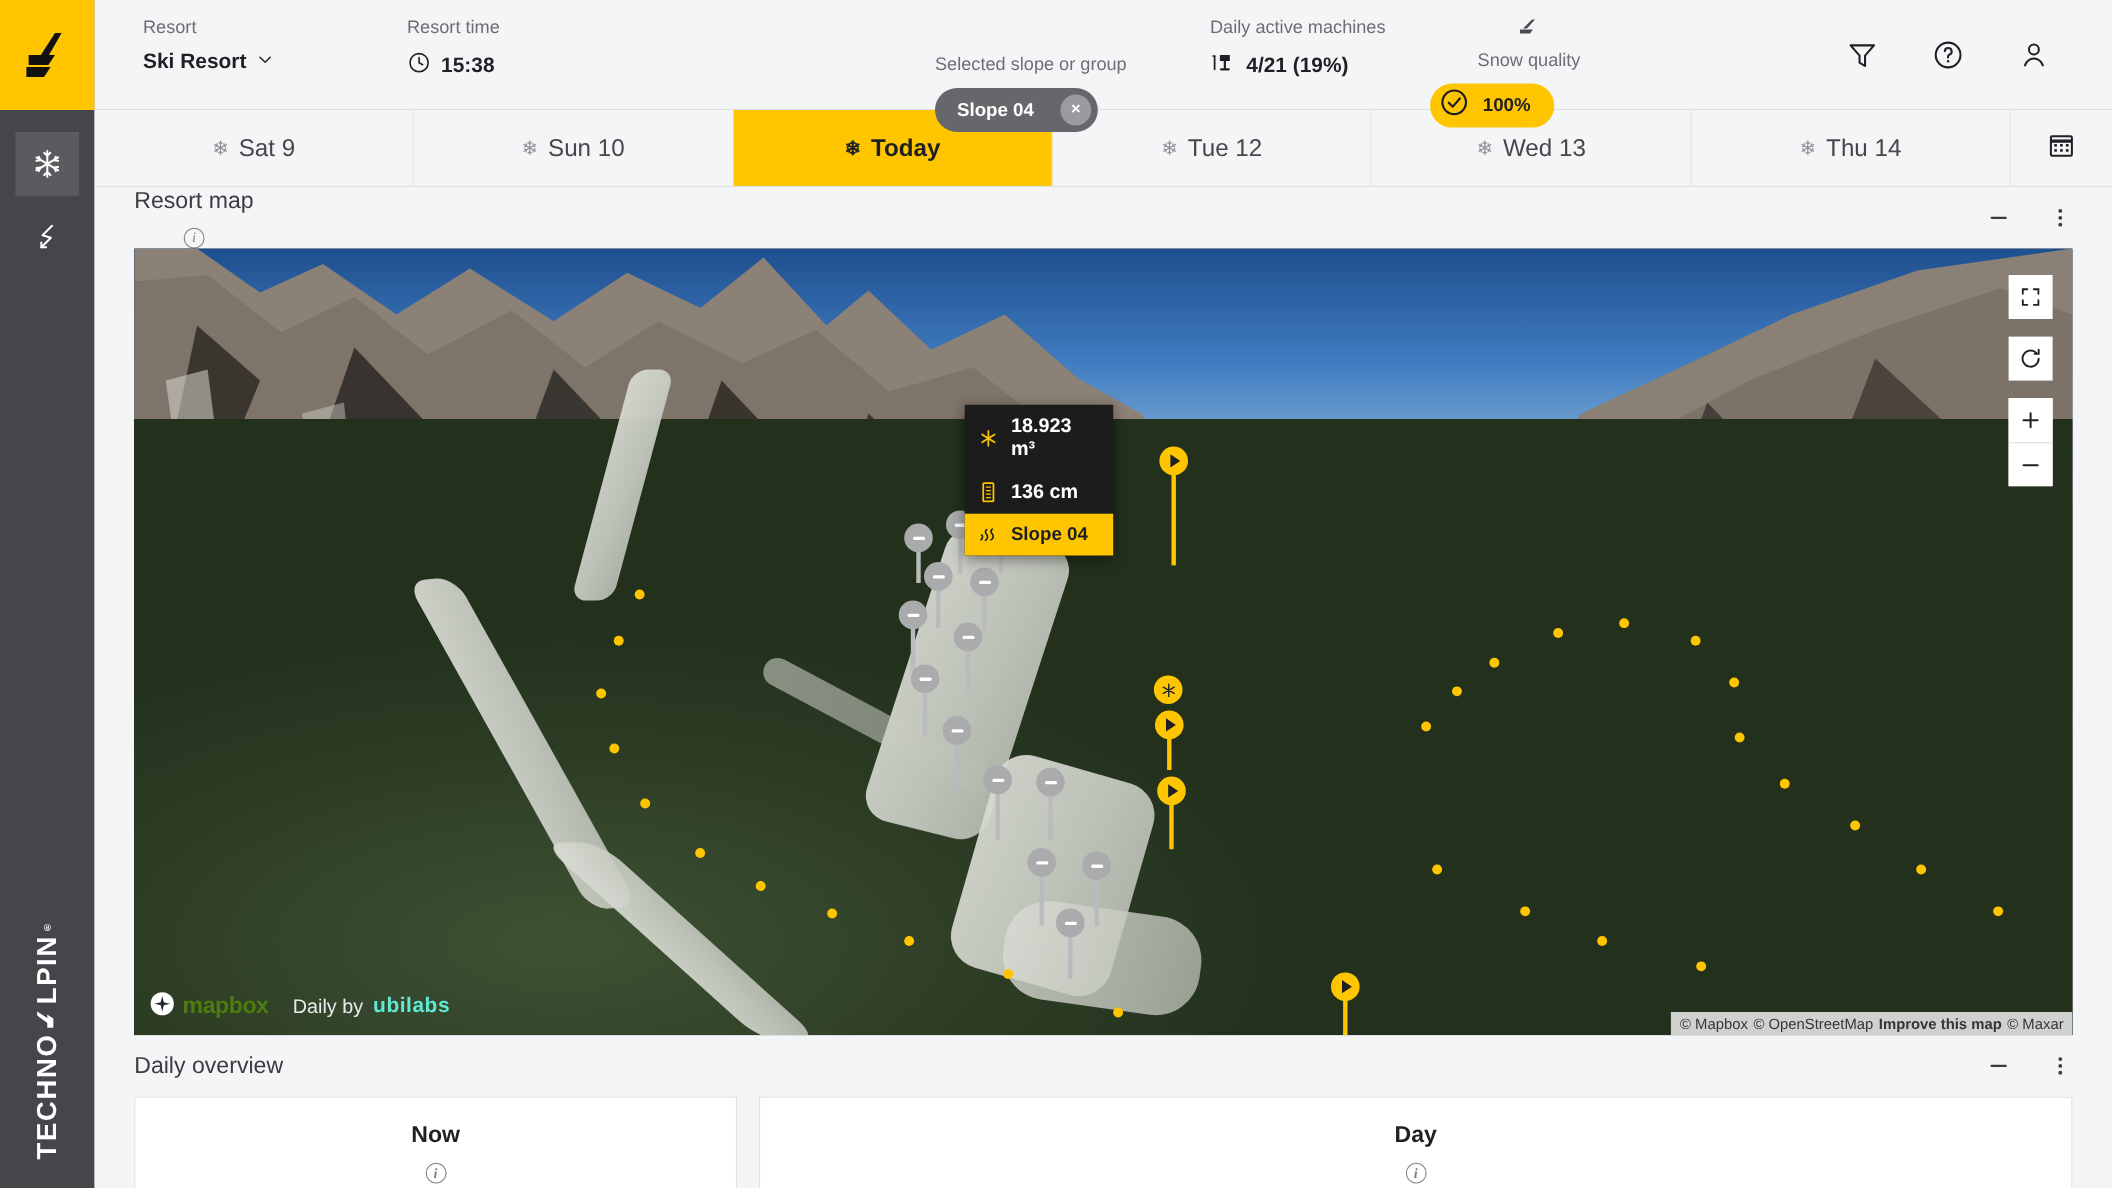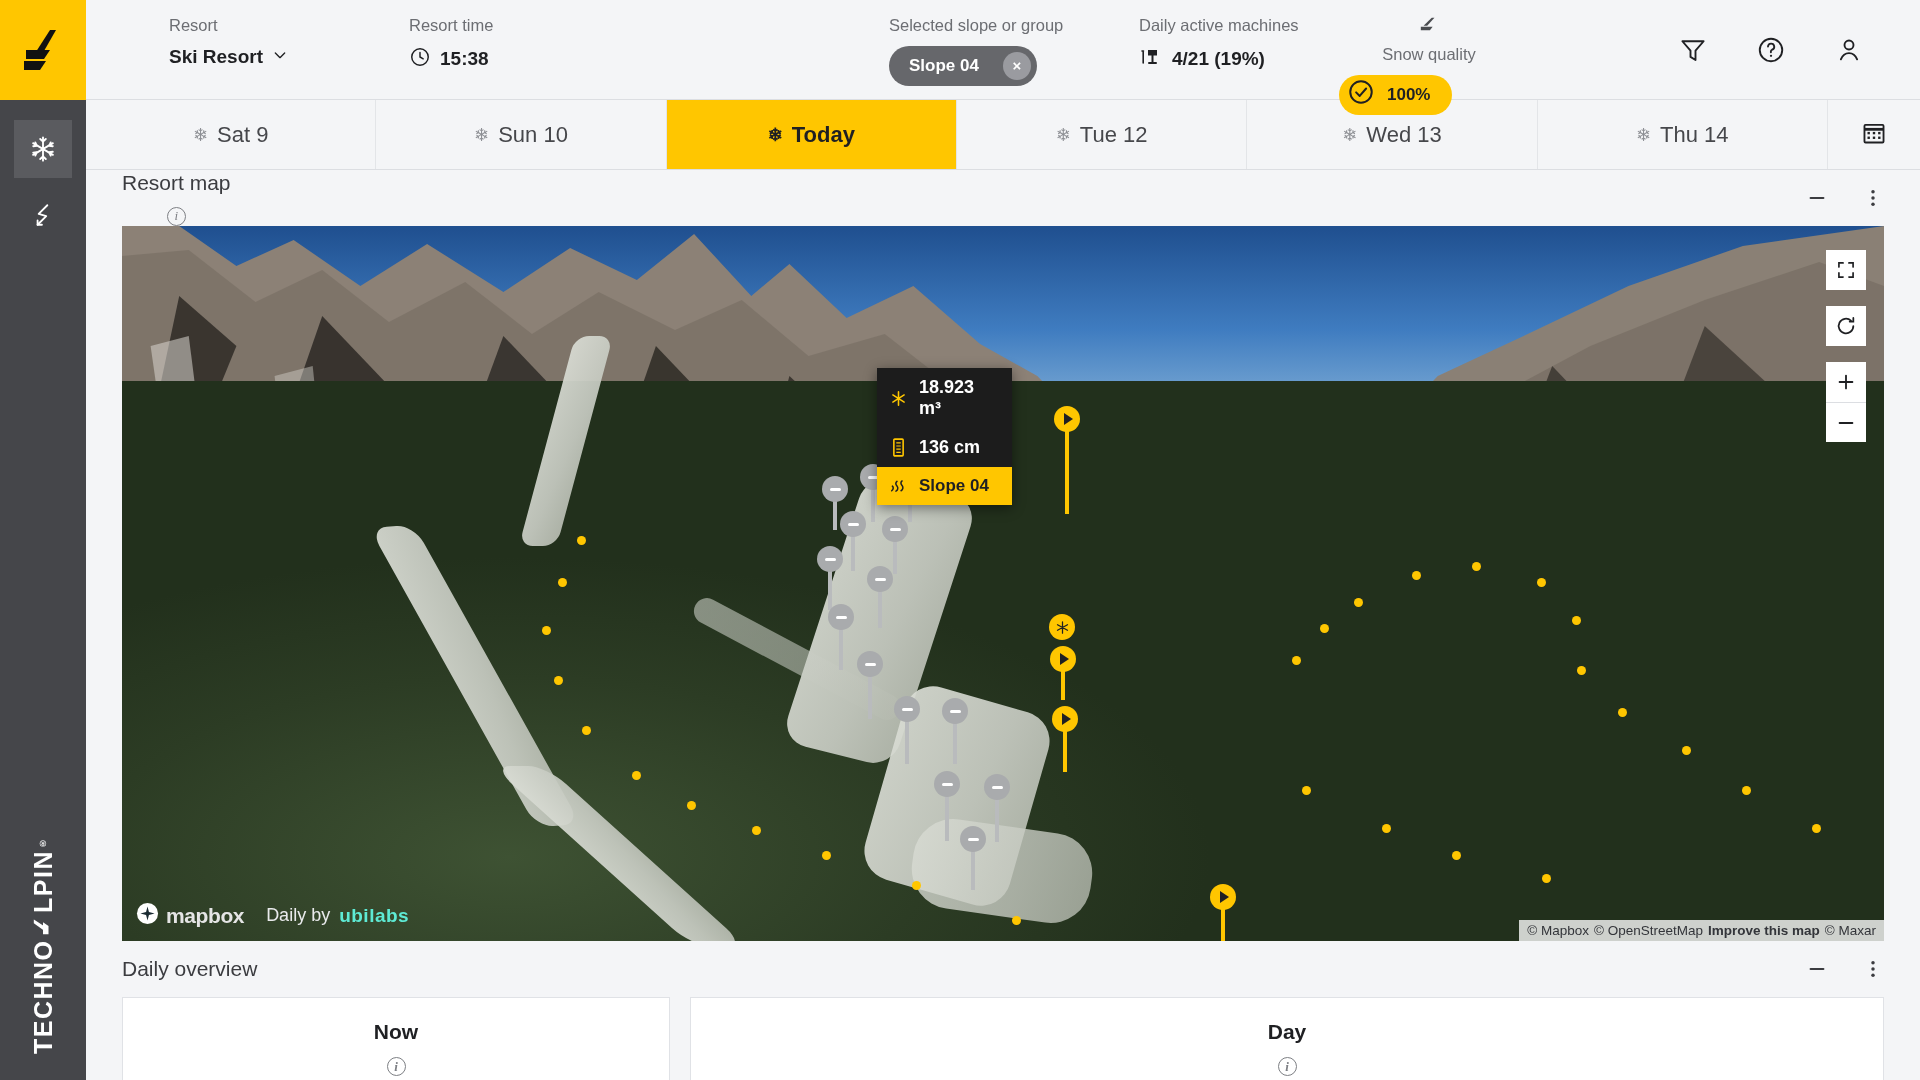--- a/index.html
+++ b/index.html
@@ -55,23 +55,23 @@
     flex: 0 0 100px; position: relative;
   }
   .hfield { padding-top: 16px; }
   .hfield .lbl {
     font-size: 16.5px; color: #6c6e73; line-height: 1.2; margin-bottom: 10px; white-space: nowrap;
   }
   .hfield .val {
     font-size: 19px; font-weight: bold; color: #1f2023;
     display: flex; align-items: center; gap: 9px; white-space: nowrap;
   }
-  .f-resort { margin-left: 83px; width: 240px; }
+  .f-resort { margin-left: 44px; width: 240px; }
   .f-time   { width: 480px; }
-  .f-slope  { width: 250px; }
+  .f-slope  { width: 250px; margin-top: 34px; }
   .f-mach   { width: 200px; }
   .f-snow   { width: 180px; }
 
   .chev { display: inline-block; }
   .chip {
     display: inline-flex; align-items: center; justify-content: space-between;
     background: #66676b; color: #ffffff;
     border-radius: 22px; height: 40px; padding: 0 6px 0 20px;
     font-size: 17px; font-weight: bold; min-width: 148px; cursor: pointer;
   }
@@ -196,21 +196,21 @@
     margin-bottom: 16px; cursor: pointer; color: #1f2023;
   }
   .mc-group { background: #ffffff; }
   .mc-group .mc { margin-bottom: 0; }
   .mc-group .mc + .mc { border-top: 1px solid #dcdee2; }
 
   .map-credit {
     position: absolute; left: 14px; bottom: 12px; z-index: 20;
     display: flex; align-items: center; gap: 22px;
   }
-  .mapbox-logo { display: flex; align-items: center; gap: 7px; color: #e5e5e5; }
+  .mapbox-logo { display: flex; align-items: center; gap: 7px; color: #4d7c0f; }
   .mapbox-word { font-size: 21px; font-weight: bold; letter-spacing: -.4px; }
   .madeby { display: flex; align-items: center; gap: 9px; color: #e9eaec; font-size: 18px; }
   .ubilabs { font-size: 19px; font-weight: bold; letter-spacing: .5px; color: #5eead4; }
   .attrib {
     position: absolute; right: 0; bottom: 0; z-index: 20;
     background: rgba(255,255,255,.78); color: #33353a;
     font-size: 13.5px; padding: 3px 8px; display: flex; gap: 5px; align-items: center;
   }
   .attrib .strong { font-weight: bold; }
 

